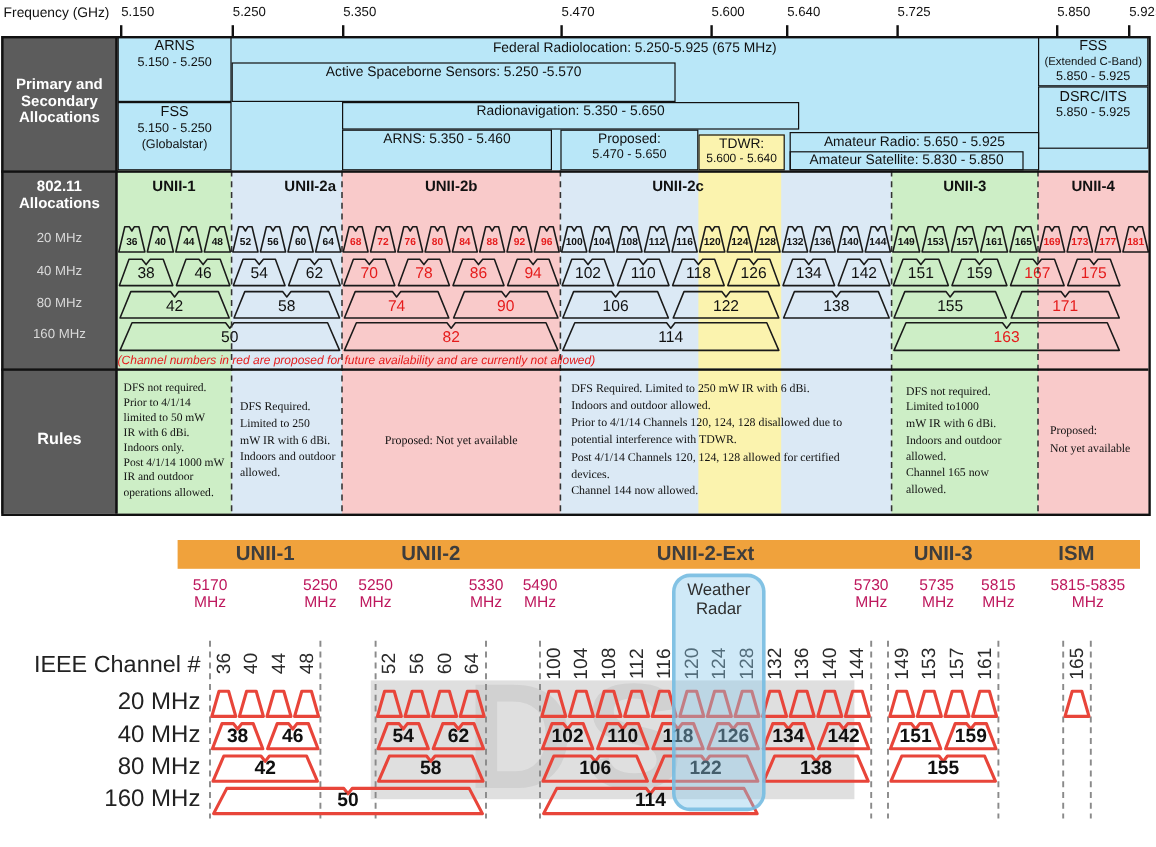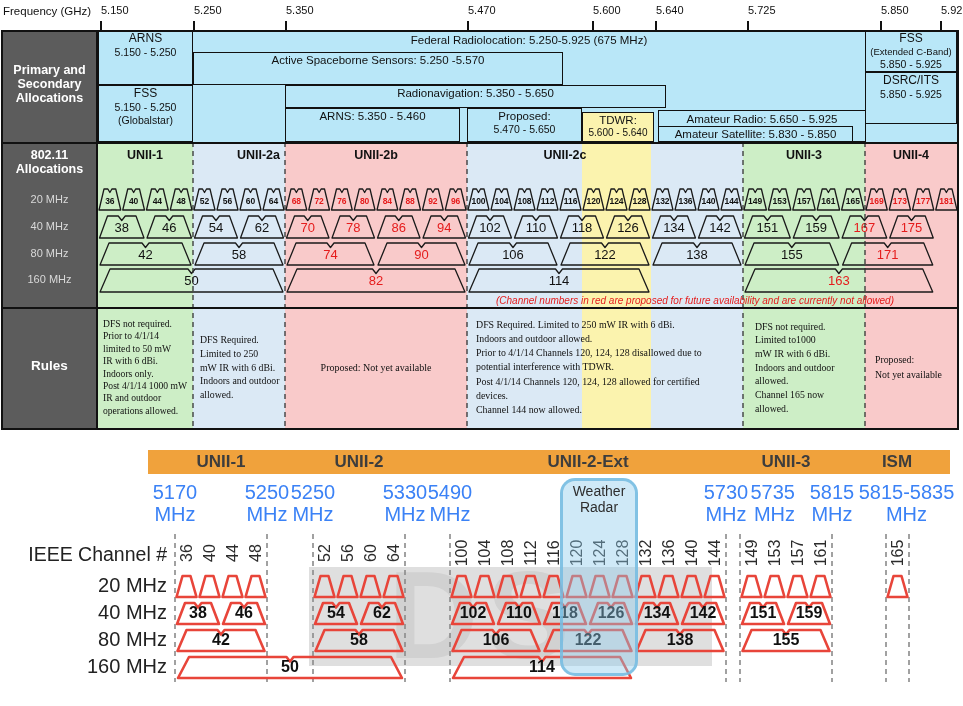--- a/index.html
+++ b/index.html
@@ -21,29 +21,29 @@
   .col-rules{top:307px;height:121px;z-index:1;}
   .c-green{background:#cdeec6;}
   .c-blue{background:#dbe9f5;}
   .c-pink{background:#f9caca;}
   .ystripe{left:582px;top:142px;width:69px;height:286px;background:#fbf3ae;z-index:1;}
   .ystripe2{left:582px;top:307px;width:69px;height:121px;background:#fbf3ae;z-index:1;}
   .allocbox{border:1.5px solid #111;box-sizing:border-box;z-index:3;display:flex;flex-direction:column;
             align-items:center;text-align:center;color:#111;line-height:1.25;}
   .t12{font-size:12px;} .t11{font-size:11.5px;} .t10{font-size:10.5px;}
   .band-hdr{top:148px;font-weight:bold;font-size:12.5px;color:#111;z-index:4;transform:translateX(-50%);white-space:nowrap;}
-  .note{left:98px;top:295px;width:796px;text-align:right;font-size:10px;font-style:italic;color:#e51c1c;z-index:4;}
+  .note{left:98px;top:295px;width:796px;text-align:left;font-size:10px;font-style:italic;color:#e51c1c;z-index:4;}
   .rulebox{top:309px;height:117px;z-index:4;display:flex;align-items:center;
            font-family:"Liberation Serif",serif;color:#111;white-space:pre-line;box-sizing:border-box;}
   .r-left{justify-content:flex-start;text-align:left;}
   .r-center{justify-content:center;text-align:center;}
   
   .orange-bar{left:148px;top:450px;width:802px;height:24px;background:#f0a23c;z-index:1;}
   .oband{top:452px;font-weight:bold;font-size:17px;color:#3d3d3d;z-index:4;transform:translateX(-50%);white-space:nowrap;}
-  .freq{top:481px;width:110px;text-align:center;font-size:20px;color:#3b82f6;line-height:1.1;z-index:4;
+  .freq{top:481px;width:110px;text-align:center;font-size:13px;color:#be185d;line-height:1.1;z-index:4;
         transform:translateX(-50%);white-space:pre-line;}
   .row-label{width:165px;left:2px;text-align:right;font-size:20px;color:#222;z-index:4;}
   .watermark-block{left:309px;top:567px;width:403px;height:99px;background:#d7d7d7;opacity:.8;z-index:2;}
   .watermark-text{left:388px;top:552px;font-size:125px;font-weight:bold;color:#c6c6c6;opacity:.55;z-index:2;letter-spacing:8px;line-height:1;}
   .bubble{left:560px;top:478px;width:78px;height:198px;background:rgba(140,203,235,.42);
           border:3px solid rgba(118,188,224,.85);border-radius:15px;box-sizing:border-box;z-index:5;}
   .bubble-label{left:561px;top:483px;width:76px;text-align:center;font-size:14px;color:#2e2e2e;
                 line-height:1.15;white-space:pre-line;z-index:6;}
   #shapes{position:absolute;left:0;top:0;z-index:3;pointer-events:none;}
 </style>

